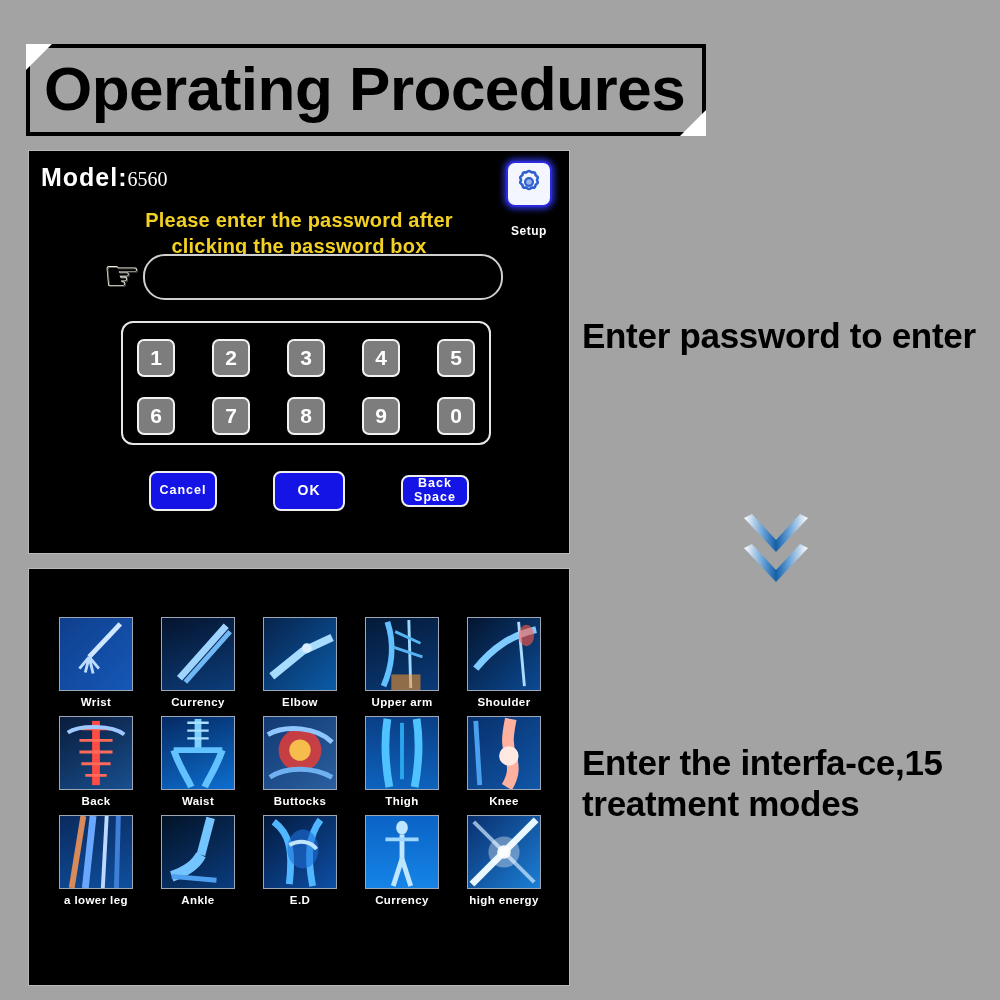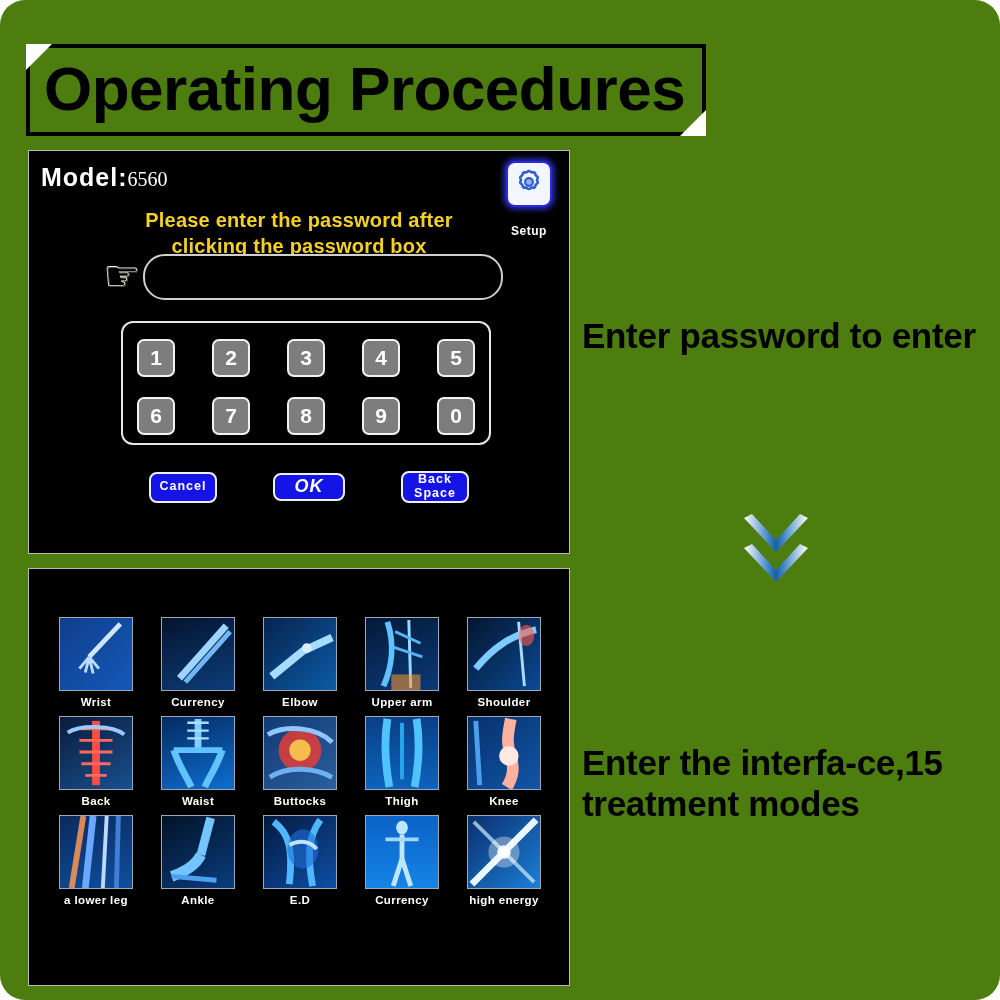--- a/index.html
+++ b/index.html
@@ -2,21 +2,21 @@
 <html><head>
 <meta charset="utf-8">
 <style>
   * { box-sizing: border-box; margin: 0; padding: 0; }
   html, body {
     width: 1000px; height: 1000px;
     background: #ffffff;
     font-family: "Liberation Sans", sans-serif;
     overflow: hidden;
   }
-  .page { position: relative; width: 1000px; height: 1000px; background:#4d7c0f;border-radius:25px; }
+  .page { position: relative; width: 1000px; height: 1000px; background:#a3a3a3; }
 
   
   .title-wrap {
     position: absolute; left: 26px; top: 44px;
     width: 680px; height: 92px;
   }
   .title-frame {
     position: absolute; inset: 0;
     border: 4px solid #000;
   }
@@ -135,22 +135,22 @@
     background: #1414e6;
     border: 2px solid #efefef;
     border-radius: 8px;
     color: #fff;
     font-size: 12.5px; font-weight: bold;
     letter-spacing: 1px;
     text-align: center;
     line-height: 1.1;
     display: flex; align-items: center; justify-content: center;
   }
-  #btn-cancel { width: 68px; height: 31px; }
-  #btn-ok     { width: 72px; height: 28px; font-size: 18px; font-style: italic; }
+  #btn-cancel { width: 68px; height: 40px; }
+  #btn-ok     { width: 72px; height: 40px; font-size: 14px; }
   #btn-back   { width: 68px; height: 32px; }
 
   
   .grid {
     position: absolute; left: 16px; top: 48px;
     width: 510px;
     display: grid;
     grid-template-columns: repeat(5, 1fr);
     row-gap: 8px;
     text-decoration: underline;

